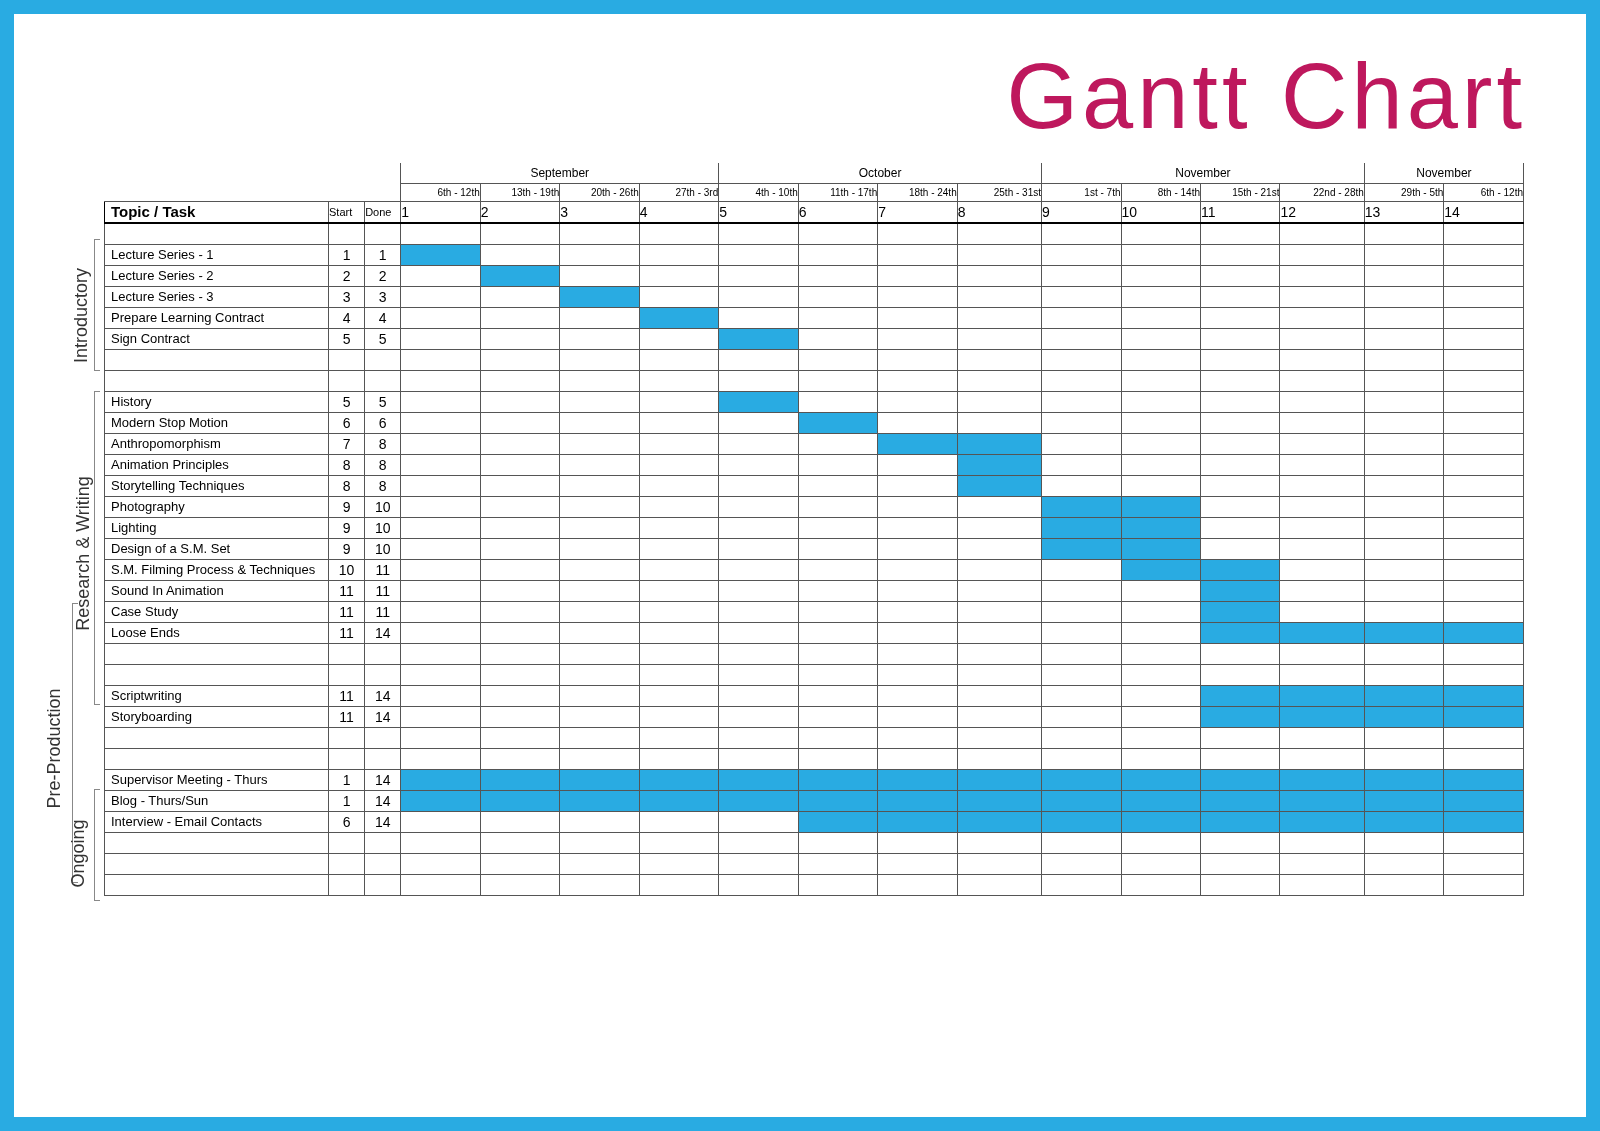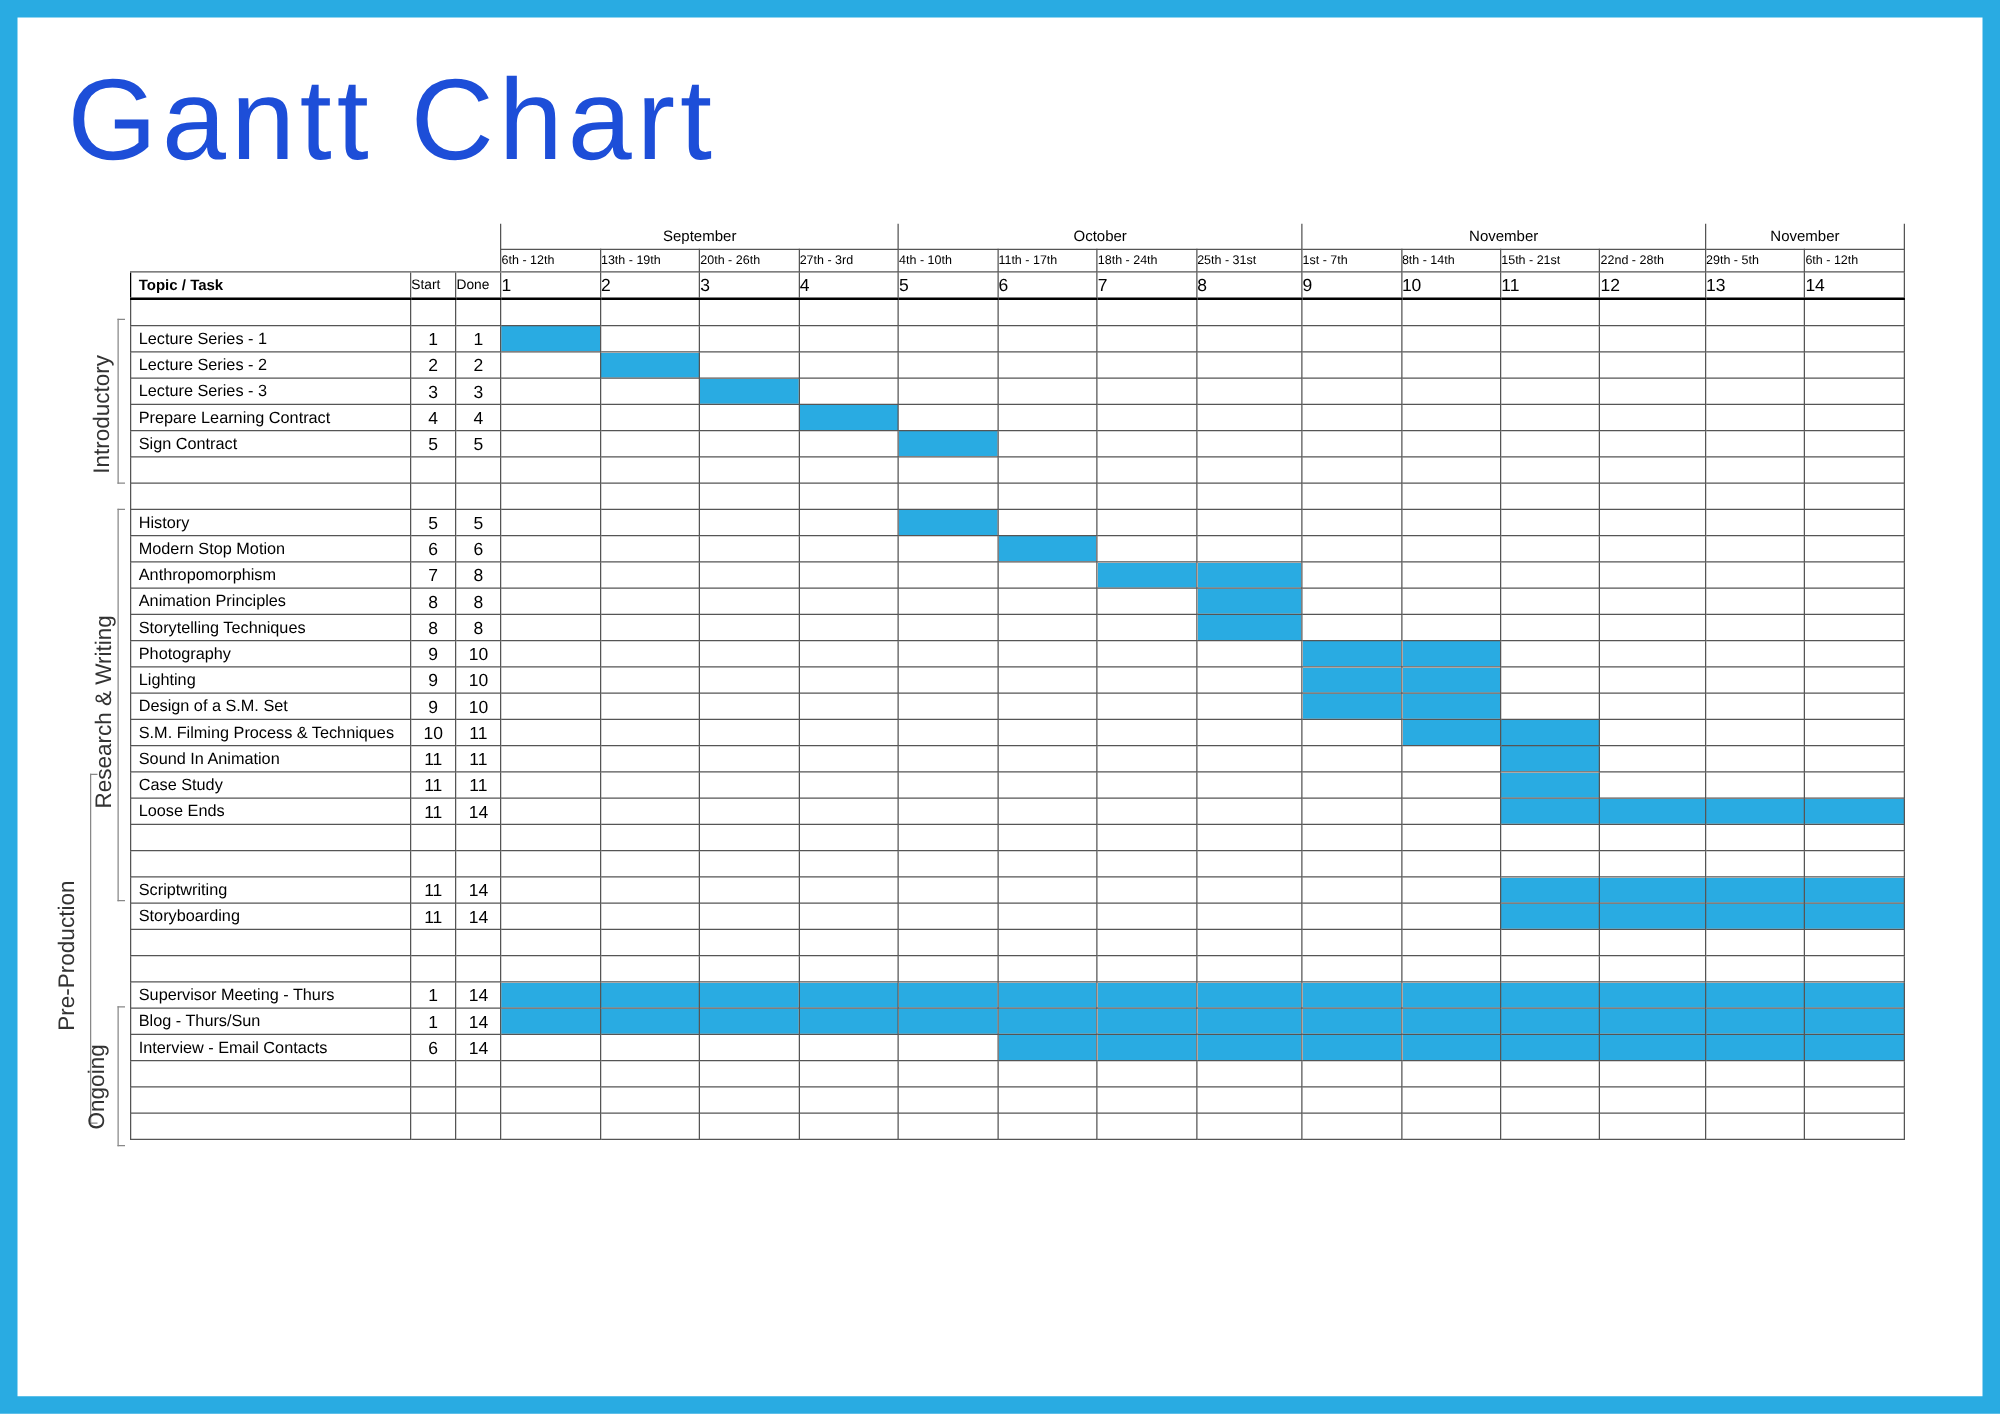--- a/index.html
+++ b/index.html
@@ -12,24 +12,24 @@
     width: 1600px;
     height: 1131px;
     border: 14px solid #29abe2;
     background: #fff;
     position: relative;
     padding: 30px 40px 20px 40px;
   }
   .title {
     font-size: 92px;
     font-weight: 500;
-    color: #1d4ed8;
-    text-align: left;
+    color: #be185d;
+    text-align: right;
     letter-spacing: 4px;
-    margin: 0 20px 30px 0;
+    margin: 0 20px 14px 0;
     font-family: "Century Gothic", Futura, Arial, sans-serif;
   }
   .chart-area {
     position: relative;
     display: flex;
   }
   .vlabels {
     width: 50px;
     position: relative;
     flex-shrink: 0;
@@ -71,26 +71,26 @@
   table.gantt .month-row td {
     border-top: none;
     border-bottom: 1px solid #555;
     text-align: center;
     font-size: 12px;
     height: 20px;
   }
   table.gantt .month-row td:first-child,
   table.gantt .month-row td:nth-child(2),
   table.gantt .month-row td:nth-child(3) { border: none; border-bottom: none;}
-  table.gantt .date-row td { text-align: left; font-size: 10px; height: 18px;}
+  table.gantt .date-row td { text-align: right; font-size: 10px; height: 18px;}
   table.gantt .date-row td:first-child,
   table.gantt .date-row td:nth-child(2),
   table.gantt .date-row td:nth-child(3) { border-left:none; border-right:none; border-top:none;}
   table.gantt .week-row td { text-align: left; font-size: 14px; height:22px; border-top:1px solid #000; border-bottom:2px solid #000;}
-  table.gantt .week-row td:first-child { text-align: left; padding-left:6px; font-weight:bold; font-size:12px; border-left:1px solid #000;}
+  table.gantt .week-row td:first-child { text-align: left; padding-left:6px; font-weight:bold; font-size:15px; border-left:1px solid #000;}
   table.gantt .week-row td:nth-child(2),
   table.gantt .week-row td:nth-child(3) { font-weight:normal; font-size:11px;}
 
   col.topic { width: 186px; }
   col.sd    { width: 30px; }
   col.wk    { width: 66px; }
   col.wkw   { width: 70px; }
 
   .task-row td:first-child { text-align:left; padding-left:6px; font-size:13px;}
   .task-row td:nth-child(2), .task-row td:nth-child(3){ text-align:center; font-size:14px;}

